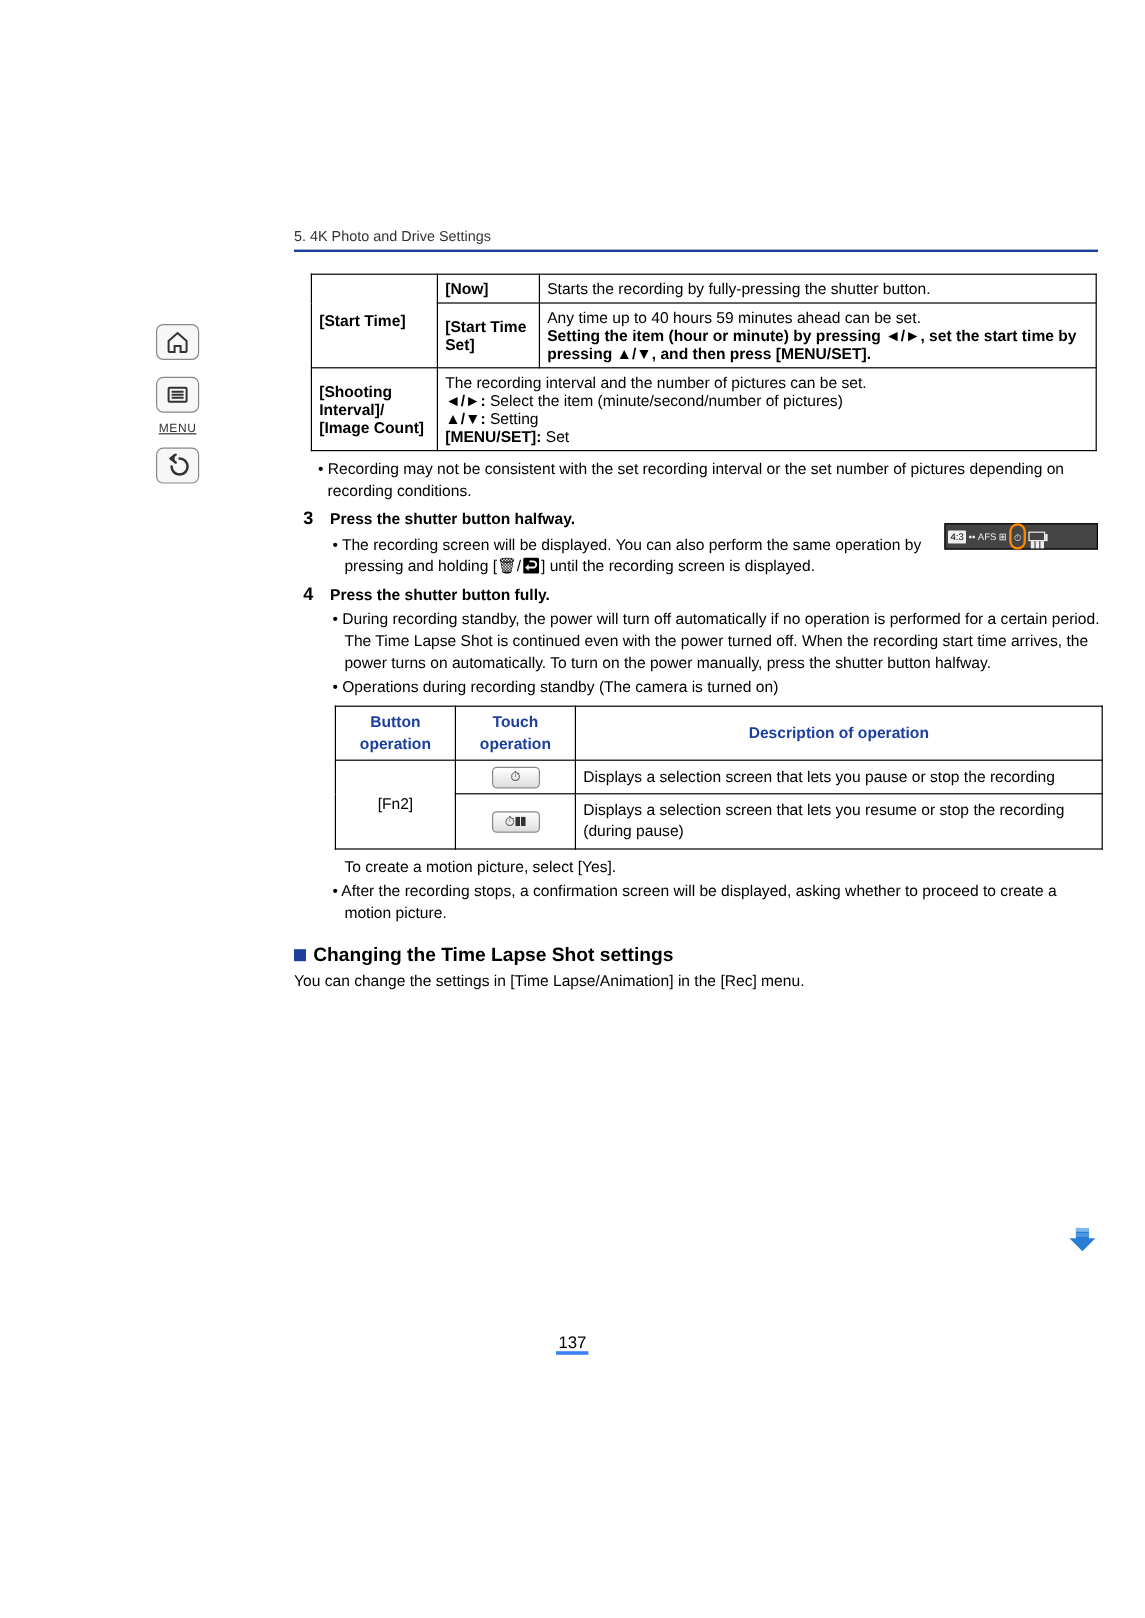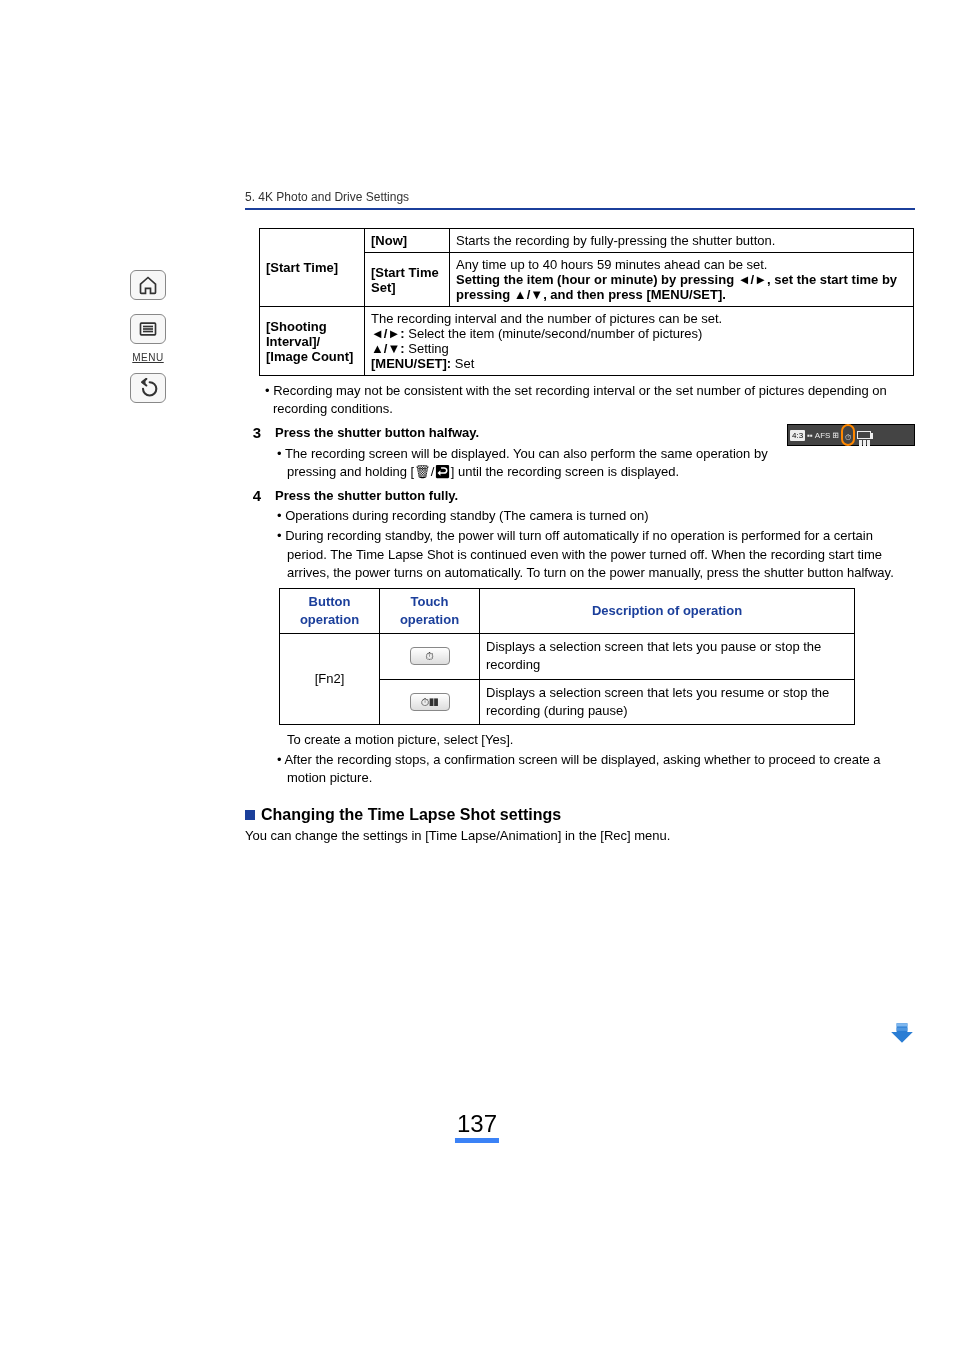--- a/index.html
+++ b/index.html
@@ -102,21 +102,21 @@
   .step-body .sub {
     margin-top: 2px;
     padding-left: 12px;
     text-indent: -10px;
   }
 
   
   .cam-disp {
     position: absolute;
     right: 0;
-    top: 0;
+    top: 12px;
     width: 128px;
     height: 22px;
     border: 1px solid #000;
     background: #444;
     display: flex;
     align-items: center;
     gap: 2px;
     padding: 0 2px;
   }
   .cam-disp span.box {
@@ -144,21 +144,21 @@
     width: 2px; height: 6px; background: #eee;
   }
   .cam-batt i {
     display: inline-block; width: 3px; height: 6px;
     background: #eee; margin: 1px 0 0 1px;
   }
 
   
   table.ops {
     border-collapse: collapse;
-    width: 576px;
+    width: 640px;
     font-size: 13px;
     margin: 6px 0 6px 26px;
   }
   table.ops th, table.ops td {
     border: 1px solid #000;
     padding: 4px 6px;
     text-align: left;
     vertical-align: middle;
   }
   table.ops th { text-align: center; color: #1b3f9b; font-weight: bold; }
@@ -197,22 +197,22 @@
     top: 830px;
     font-size: 24px;
     color: #2a7dd4;
   }
   
   .page-num-abs {
     position: absolute;
     left: 50%;
     transform: translateX(-50%);
     top: 1110px;
-    font-size: 24px;
-    border-bottom: 5px solid #3b82f6;
+    font-size: 14px;
+    border-bottom: 3px solid #3b82f6;
     padding: 0 2px;
   }
 
   .glyph-icon {
     font-family: "Segoe UI Symbol","Apple Symbols",sans-serif;
   }
 </style>
 </head>
 <body>
 
@@ -291,22 +291,22 @@
         <span class="txt glyph-icon">⏱</span>
       </span>
       <span class="cam-batt"><i></i><i></i><i></i></span>
     </div>
   </div>
 
   <div class="step-row">
     <div class="step-num">4</div>
     <div class="step-body">
       <span class="bold">Press the shutter button fully.</span>
+      <div class="sub">• During recording standby, the power will turn off automatically if no operation is performed for a certain period. The Time Lapse Shot is continued even with the power turned off. When the recording start time arrives, the power turns on automatically. To turn on the power manually, press the shutter button halfway.</div>
       <div class="sub">• Operations during recording standby (The camera is turned on)</div>
-      <div class="sub">• During recording standby, the power will turn off automatically if no operation is performed for a certain period. The Time Lapse Shot is continued even with the power turned off. When the recording start time arrives, the power turns on automatically. To turn on the power manually, press the shutter button halfway.</div>
 
       
       <table class="ops" style="margin-left:4px;">
         <tbody>
             <tr>
           <th style="width:100px">Button operation</th>
           <th style="width:100px">Touch operation</th>
           <th>Description of operation</th>
         </tr>
         <tr>

